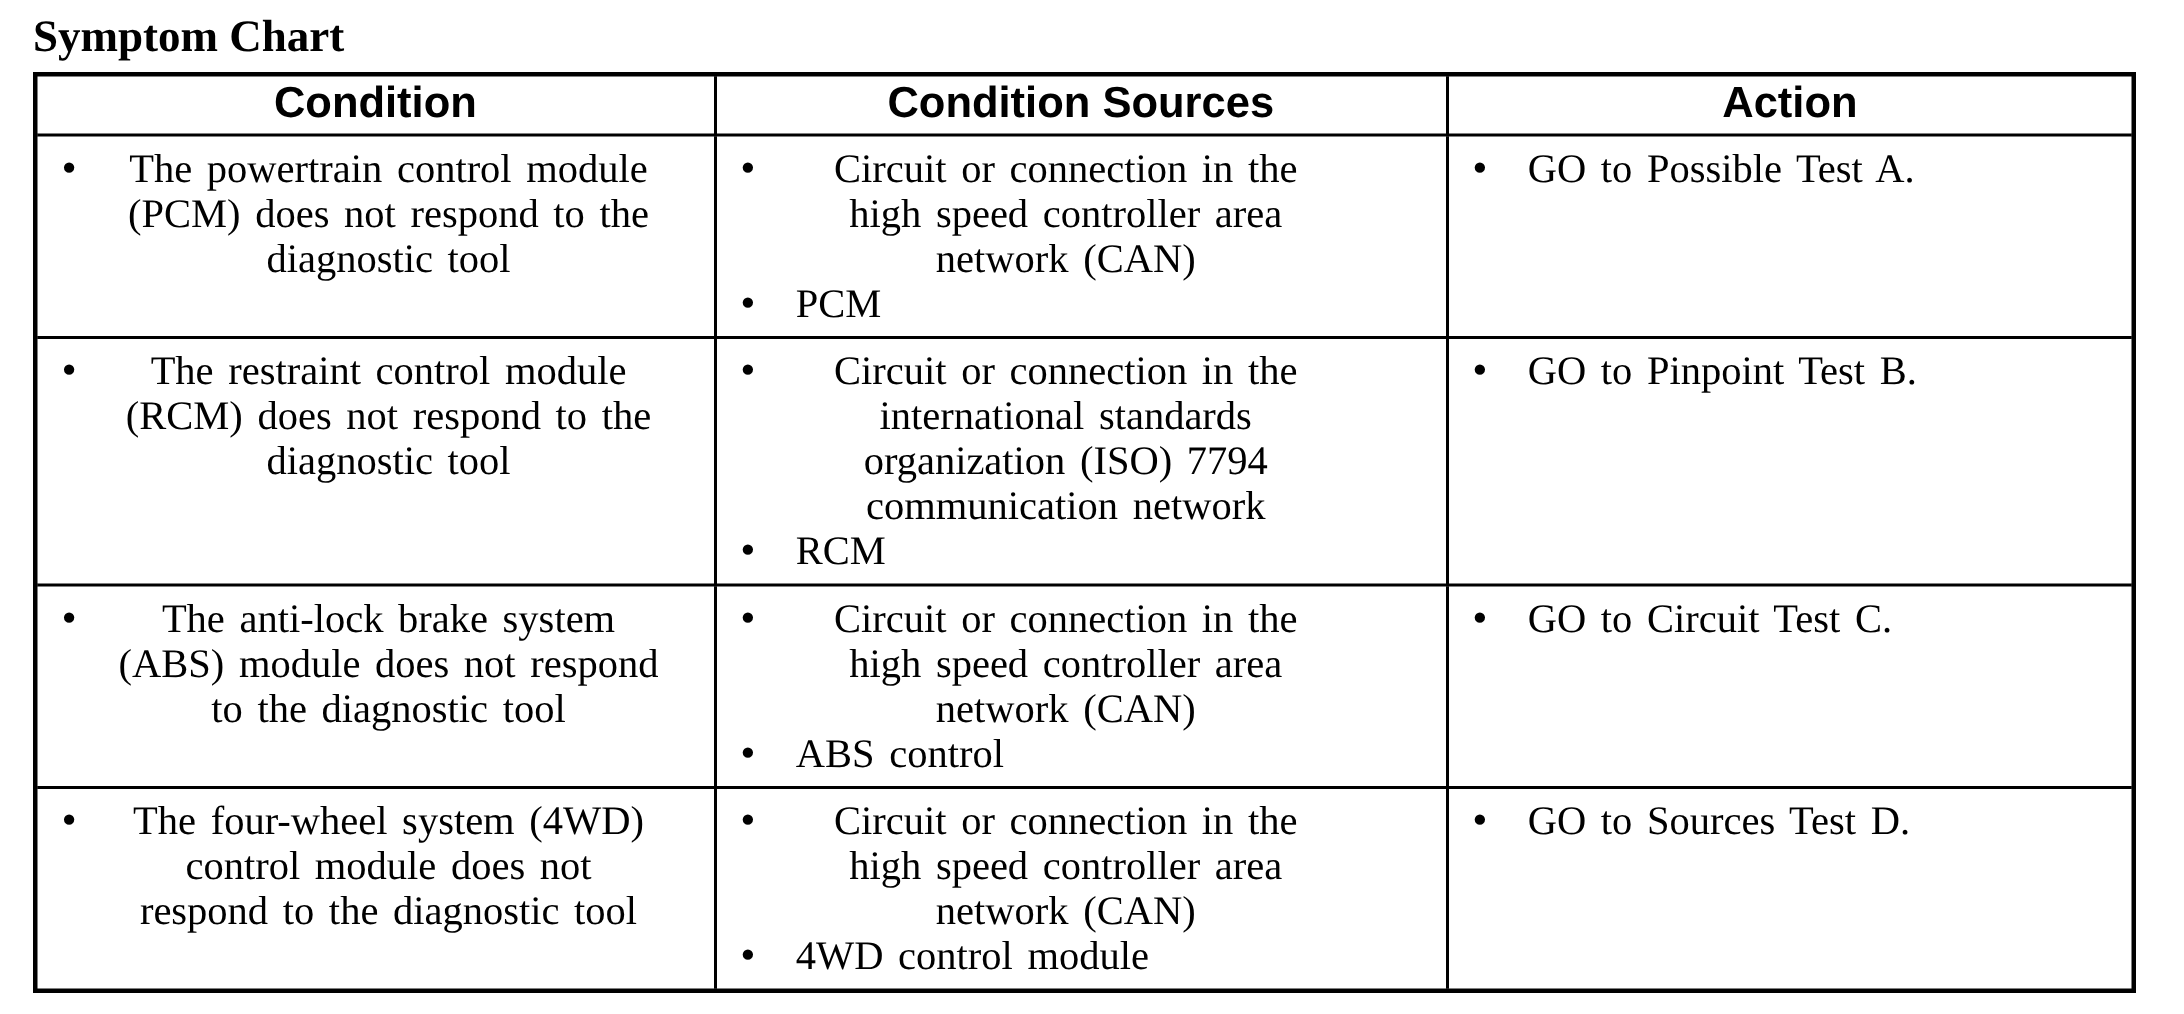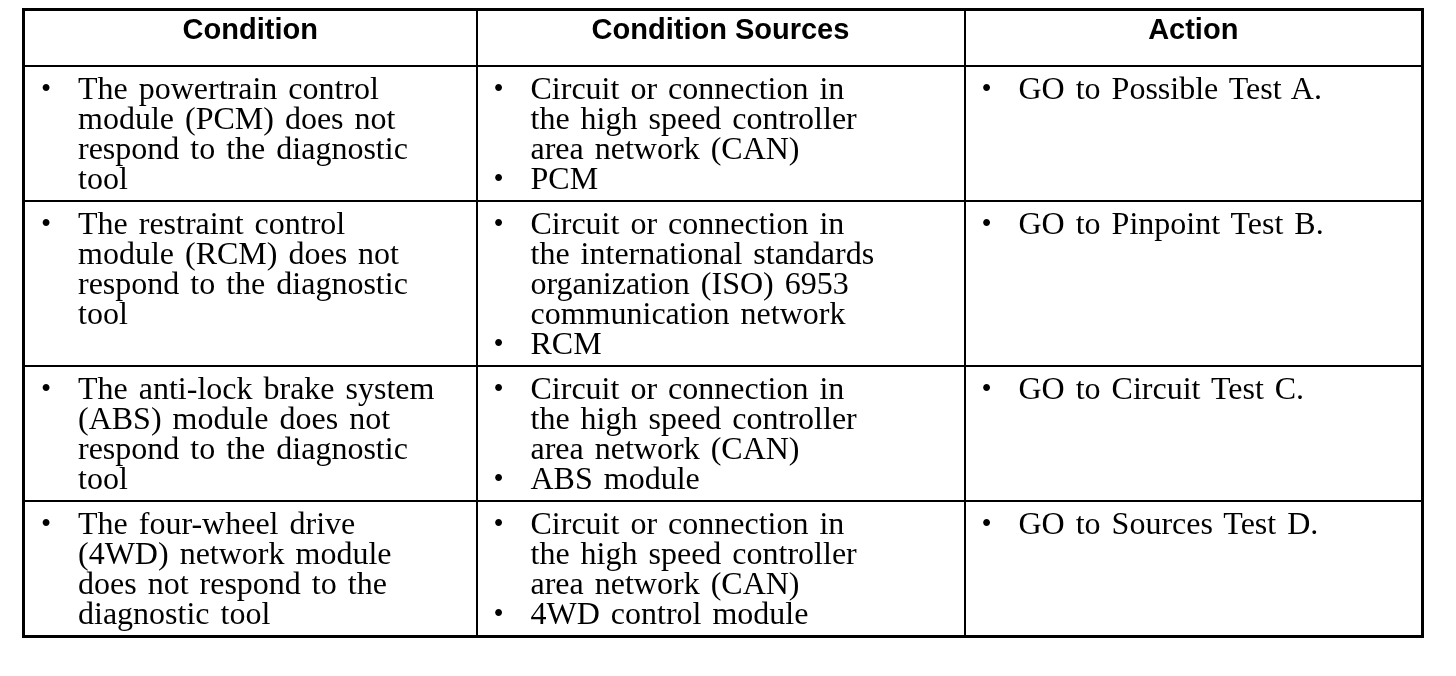--- a/index.html
+++ b/index.html
@@ -31,51 +31,52 @@
   col.c-cond   { width: 453px; }
   col.c-src    { width: 488px; }
   col.c-action { width: 458px; }
   th {
     font-family: "Liberation Sans", sans-serif;
     font-weight: bold;
     font-size: 29px;
     line-height: 33px;
     text-align: center;
     border: 2px solid #000000;
-    padding: 2px 0 19px 0;
+    padding: 2px 0 3px 0;
   }
   td {
     border: 2px solid #000000;
     vertical-align: top;
     padding: 6px 6px 7px 16px;
   }
   .li {
     display: flex;
     align-items: flex-start;
   }
   .blt {
     flex: 0 0 37px;
     width: 37px;
     font-size: 29px;
     line-height: 30px;
   }
   .txt {
-    font-size: 32px;
+    font-size: 27px;
     line-height: 30px;
     word-spacing: 3px;
-    text-align: left;
+    text-align: center;
   }
   td.c1 .txt { max-width: 362px; }
   td.c2 .txt { max-width: 360px; font-family: Liberation Serif, serif; }
   td.c3 .txt { max-width: 390px; }
 </style>
 </head>
 <body>
 
 <div class="page">
+  <h1 class="doc-title">Symptom Chart</h1>
 
   <table class="symptom">
     <colgroup>
       <col class="c-cond">
       <col class="c-src">
       <col class="c-action">
     </colgroup>
     <thead>
       <tr>
         <th>Condition</th>
@@ -111,21 +112,21 @@
       <tr>
         <td class="c1">
           <div class="li">
             <span class="blt">•</span>
             <span class="txt">The restraint control module (RCM) does not respond to the diagnostic tool</span>
           </div>
         </td>
         <td class="c2">
           <div class="li">
             <span class="blt">•</span>
-            <span class="txt">Circuit or connection in the international standards organization (ISO) 6953 communication network</span>
+            <span class="txt">Circuit or connection in the international standards organization (ISO) 7794 communication network</span>
           </div>
           <div class="li">
             <span class="blt">•</span>
             <span class="txt">RCM</span>
           </div>
         </td>
         <td class="c3">
           <div class="li">
             <span class="blt">•</span>
             <span class="txt">GO to Pinpoint Test B.</span>
@@ -139,35 +140,35 @@
             <span class="txt">The anti-lock brake system (ABS) module does not respond to the diagnostic tool</span>
           </div>
         </td>
         <td class="c2">
           <div class="li">
             <span class="blt">•</span>
             <span class="txt">Circuit or connection in the high speed controller area network (CAN)</span>
           </div>
           <div class="li">
             <span class="blt">•</span>
-            <span class="txt">ABS module</span>
+            <span class="txt">ABS control</span>
           </div>
         </td>
         <td class="c3">
           <div class="li">
             <span class="blt">•</span>
             <span class="txt">GO to Circuit Test C.</span>
           </div>
         </td>
       </tr>
       <tr>
         <td class="c1">
           <div class="li">
             <span class="blt">•</span>
-            <span class="txt">The four-wheel drive (4WD) network module does not respond to the diagnostic tool</span>
+            <span class="txt">The four-wheel system (4WD) control module does not respond to the diagnostic tool</span>
           </div>
         </td>
         <td class="c2">
           <div class="li">
             <span class="blt">•</span>
             <span class="txt">Circuit or connection in the high speed controller area network (CAN)</span>
           </div>
           <div class="li">
             <span class="blt">•</span>
             <span class="txt">4WD control module</span>

